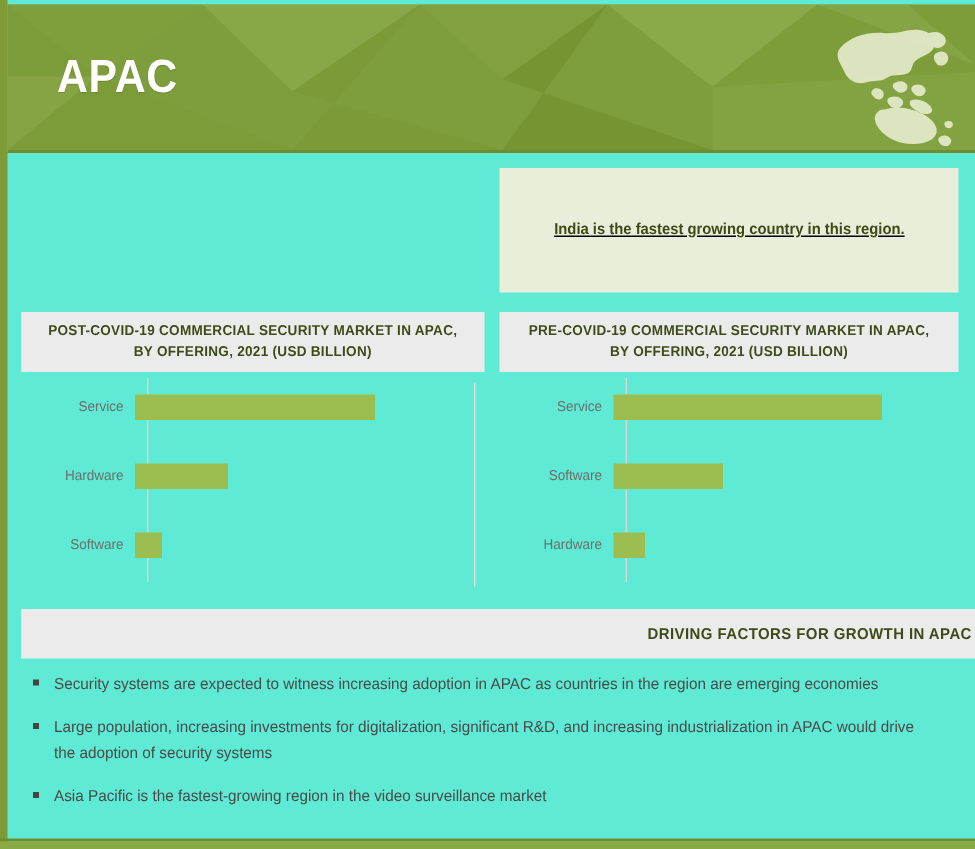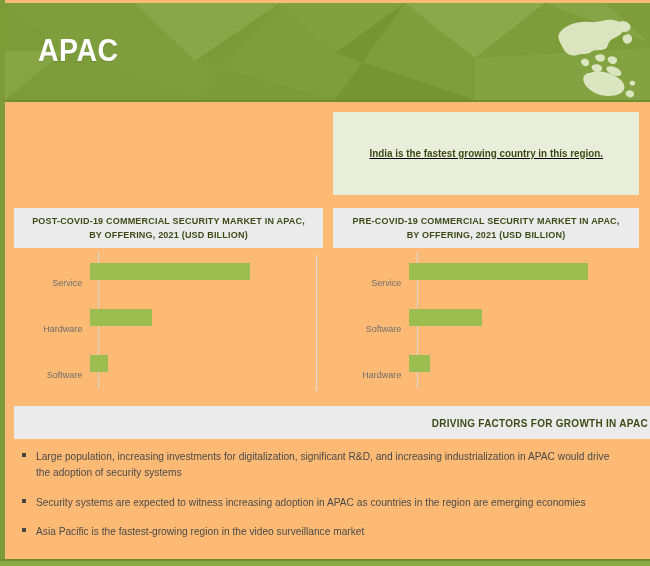--- a/index.html
+++ b/index.html
@@ -6,21 +6,21 @@
   body{
     width:650px;height:566px;
     background:#ffffff;
     font-family:"Liberation Sans", sans-serif;
     overflow:hidden;
   }
   #page{
     position:relative;
     width:650px;height:566px;
     box-sizing:border-box;
-    background:#fdba74;
+    background:#5eead4;
   }
 
   
   .frame-left{
     position:absolute;left:0;top:0;width:5px;height:566px;
     background:#7D9B37;
   }
   .frame-bottom{
     position:absolute;left:0;bottom:0;width:650px;height:5px;
     background:#8AAB43;
@@ -92,21 +92,21 @@
     position:absolute;top:252px;height:140px;
   }
   .chart.left{left:14px;width:300px;}
   .chart.right{left:333px;width:300px;}
   .chart-divider{
     position:absolute;left:316px;top:255px;width:1px;height:136px;
     background:#DDDDDD;
   }
   .chart-row{
     position:absolute;left:0;width:100%;height:34px;
-    display:flex;align-items:flex-end;
+    display:flex;align-items:center;
   }
   .chart-label{
     width:76px;text-align:right;padding-right:8px;
     font-size:9.5px;color:#6E6E6E;
     box-sizing:border-box;
     transform:scaleX(0.95);
     transform-origin:right center;
     white-space:nowrap;
   }
   .chart-plot{
@@ -257,25 +257,25 @@
     </div>
   </div>
 
   <div class="factors-band">
     <div class="factors-band-text">DRIVING FACTORS FOR GROWTH IN APAC</div>
   </div>
 
   <div class="factors-list">
     <div class="factor-item">
       <span class="factor-bullet"></span>
-      <span class="factor-text">Large population, increasing investments for digitalization, significant R&amp;D, and increasing industrialization in APAC would drive the adoption of security systems</span>
+      <span class="factor-text">Security systems are expected to witness increasing adoption in APAC as countries in the region are emerging economies</span>
     </div>
     <div class="factor-item">
       <span class="factor-bullet"></span>
-      <span class="factor-text">Security systems are expected to witness increasing adoption in APAC as countries in the region are emerging economies</span>
+      <span class="factor-text">Large population, increasing investments for digitalization, significant R&amp;D, and increasing industrialization in APAC would drive the adoption of security systems</span>
     </div>
     <div class="factor-item">
       <span class="factor-bullet"></span>
       <span class="factor-text">Asia Pacific is the fastest-growing region in the video surveillance market</span>
     </div>
   </div>
 
 </div>
 
 </body></html>

